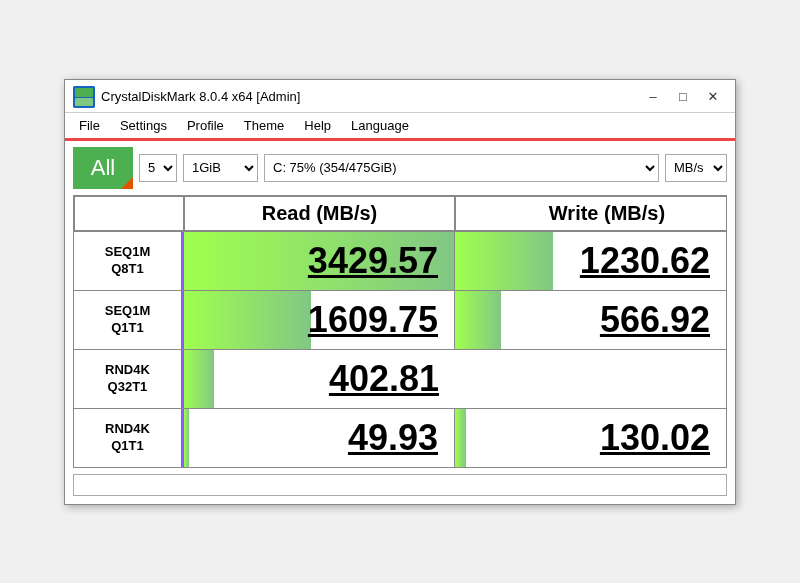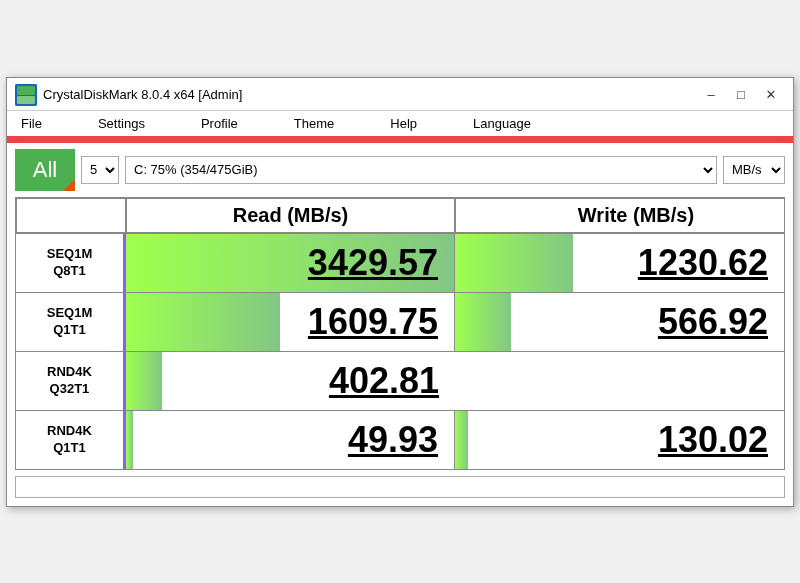--- a/index.html
+++ b/index.html
@@ -7,21 +7,21 @@
       font-family: 'Segoe UI', Arial, sans-serif;
       background: #f0f0f0;
       display: flex;
       justify-content: center;
       align-items: center;
       width: 800px;
       height: 583px;
       overflow: hidden;
     }
     .window {
-      width: 788px;
+      width: 672px;
       background: #fff;
       border: 1px solid #888;
       box-shadow: 2px 2px 8px rgba(0,0,0,0.3);
     }
     .title-bar {
       background: #fff;
       display: flex;
       align-items: center;
       justify-content: space-between;
       padding: 6px 8px 4px 8px;
@@ -62,22 +62,21 @@
       font-size: 13px;
       display: flex;
       align-items: center;
       justify-content: center;
       color: #333;
     }
     .menu-bar {
       display: flex;
       padding: 2px 4px;
       background: #fff;
-      border-bottom: 7px solid #ef4444;
-      gap: 36px;
+      border-bottom: 3px solid #ef4444;
     }
     .menu-item {
       padding: 3px 10px;
       font-size: 13px;
       cursor: pointer;
       color: #000;
       border-radius: 2px;
     }
     .toolbar {
       display: flex;
@@ -219,20 +218,26 @@
   </div>
 
   <div class="toolbar">
     <button class="btn-all">All</button>
     <select class="select-control">
       <option>5</option>
       <option>1</option>
       <option>3</option>
       <option>9</option>
     </select>
+    <select class="select-control">
+      <option>1GiB</option>
+      <option>512MiB</option>
+      <option>2GiB</option>
+      <option>4GiB</option>
+    </select>
     <select class="select-control" style="flex:1;">
       <option>C: 75% (354/475GiB)</option>
     </select>
     <select class="select-control">
       <option>MB/s</option>
       <option>GB/s</option>
       <option>IOPS</option>
       <option>μs</option>
     </select>
   </div>

